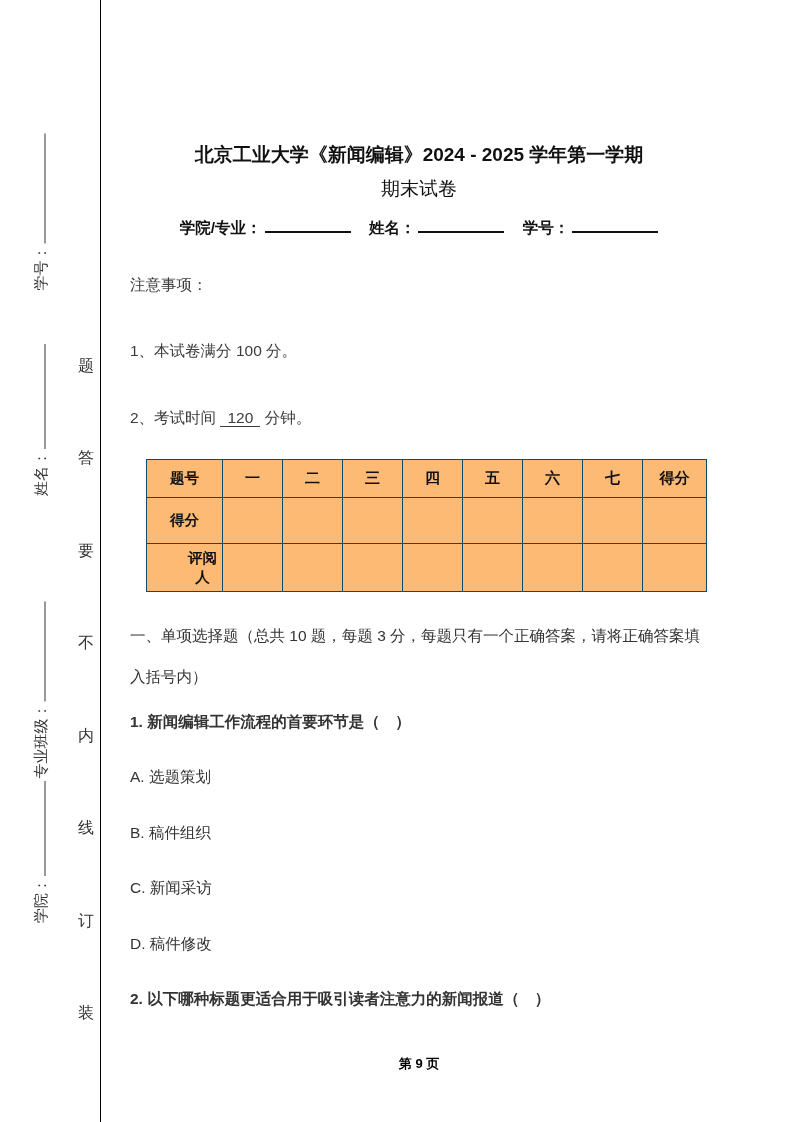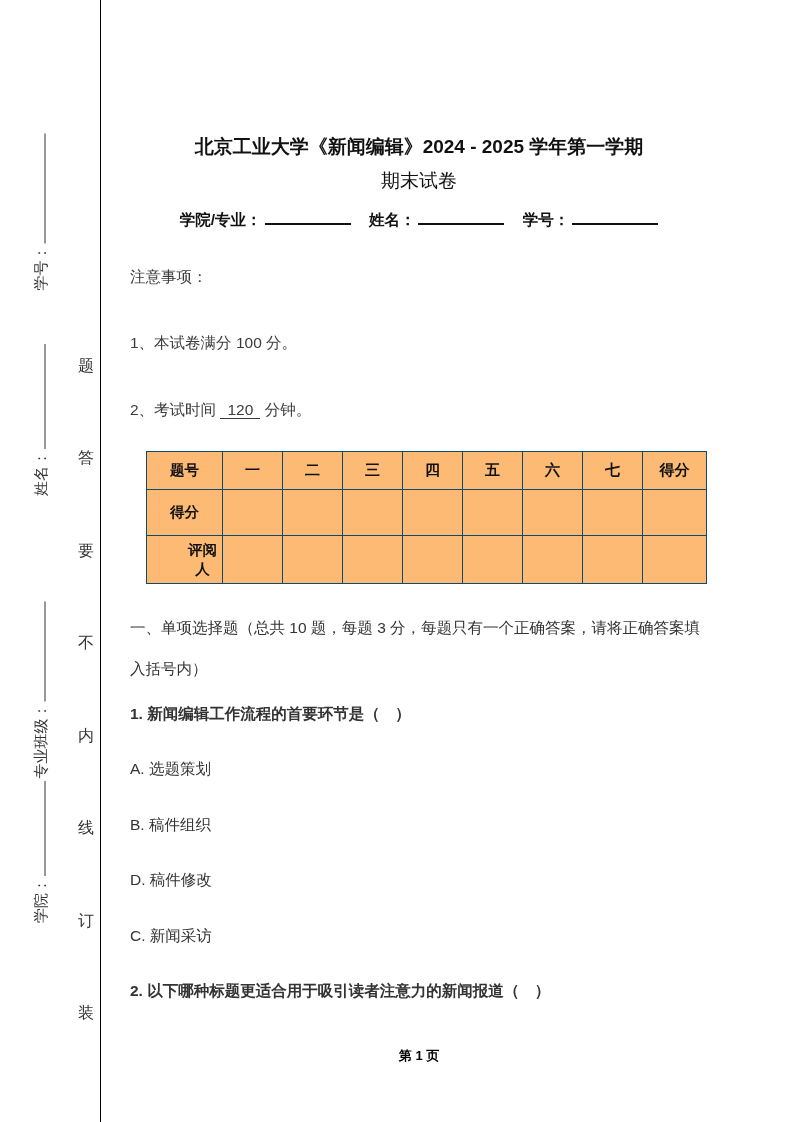--- a/index.html
+++ b/index.html
@@ -19,21 +19,21 @@
     font-size: 15px; color: #333;
   }
   .v-field .v-line { display: inline-block; border-bottom: 1px solid #333; height: 14px; vertical-align: baseline; margin-left: 2px; }
   .binding-col {
     position: absolute; left: 76px; top: 356px; height: 668px; width: 20px;
     display: flex; flex-direction: column; justify-content: space-between;
     font-size: 16px; color: #333; text-align: center;
   }
 
   
-  .content { position: absolute; left: 130px; top: 4px; width: 578px; }
+  .content { position: absolute; left: 130px; top: 12px; width: 578px; }
   .title { margin-top: 128px; text-align: center; font-size: 19px; font-weight: bold; color: #111; line-height: 1.55; }
   .subtitle { text-align: center; font-size: 19px; font-weight: normal; color: #111; margin-top: 7px; }
 
   .info-line { margin-top: 16px; text-align: center; font-size: 15.5px; font-weight: bold; color: #111; white-space: nowrap; }
   .blank { display: inline-block; width: 86px; border-bottom: 2px solid #111; height: 15px; margin: 0 14px 0 3px; vertical-align: baseline; }
   .blank.last { margin-right: 0; }
 
   .notes-head { margin-top: 36px; font-size: 15.5px; color: #3c3c3c; }
   .note { margin-top: 44px; font-size: 15.5px; color: #3c3c3c; line-height: 1.45; }
   .u-num { border-bottom: 1px solid #3c3c3c; padding: 0 7px; }
@@ -149,21 +149,21 @@
         <td></td>
       </tr>
     </tbody>
       </table>
 
     <div class="section-head">一、单项选择题（总共 10 题，每题 3 分，每题只有一个正确答案，请将正确答案填入括号内）</div>
 
     <div class="question">1. 新闻编辑工作流程的首要环节是（　）</div>
     <div class="option">A. 选题策划</div>
     <div class="option">B. 稿件组织</div>
+    <div class="option">C. 新闻采访</div>
     <div class="option">D. 稿件修改</div>
-    <div class="option">C. 新闻采访</div>
 
     <div class="question q2">2. 以下哪种标题更适合用于吸引读者注意力的新闻报道（　）</div>
 
-    <div class="footer">第 1 页</div>
+    <div class="footer">第 9 页</div>
   </div>
 
 </div>
 
 </body></html>

